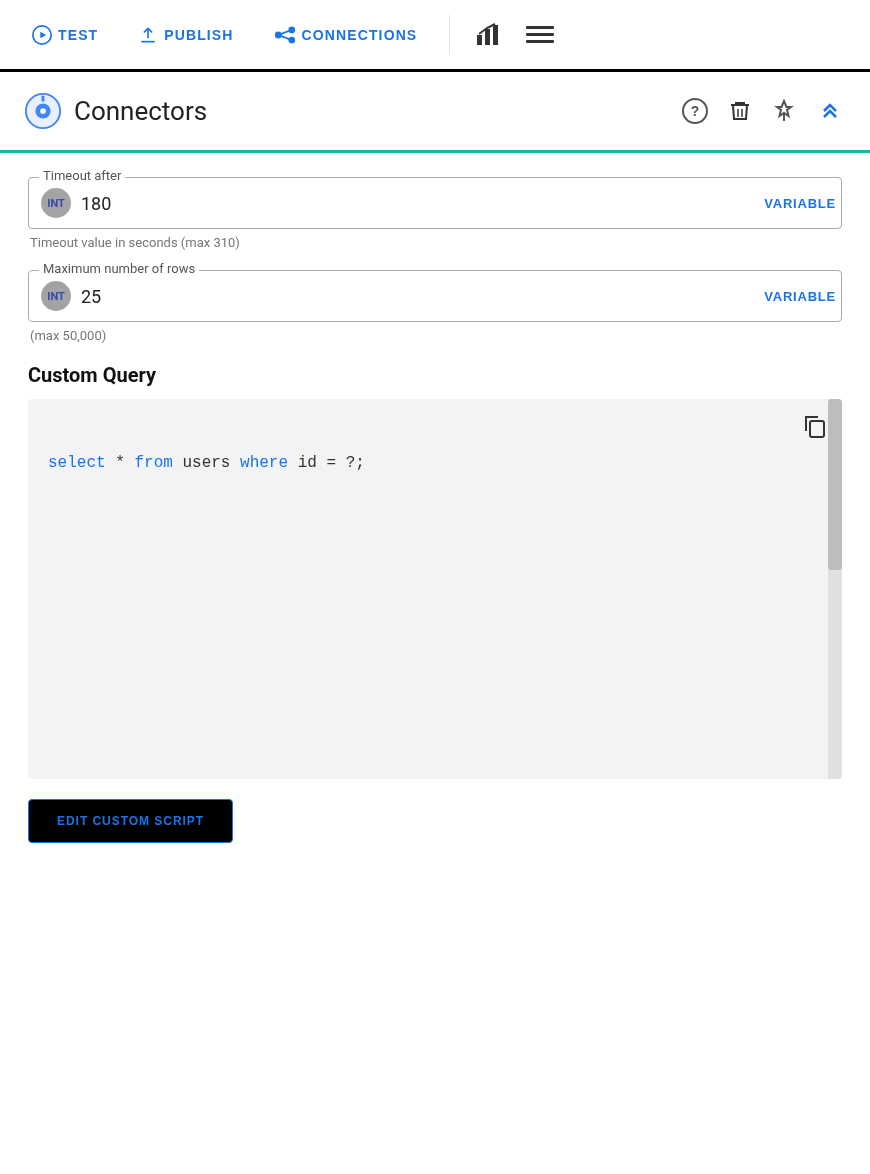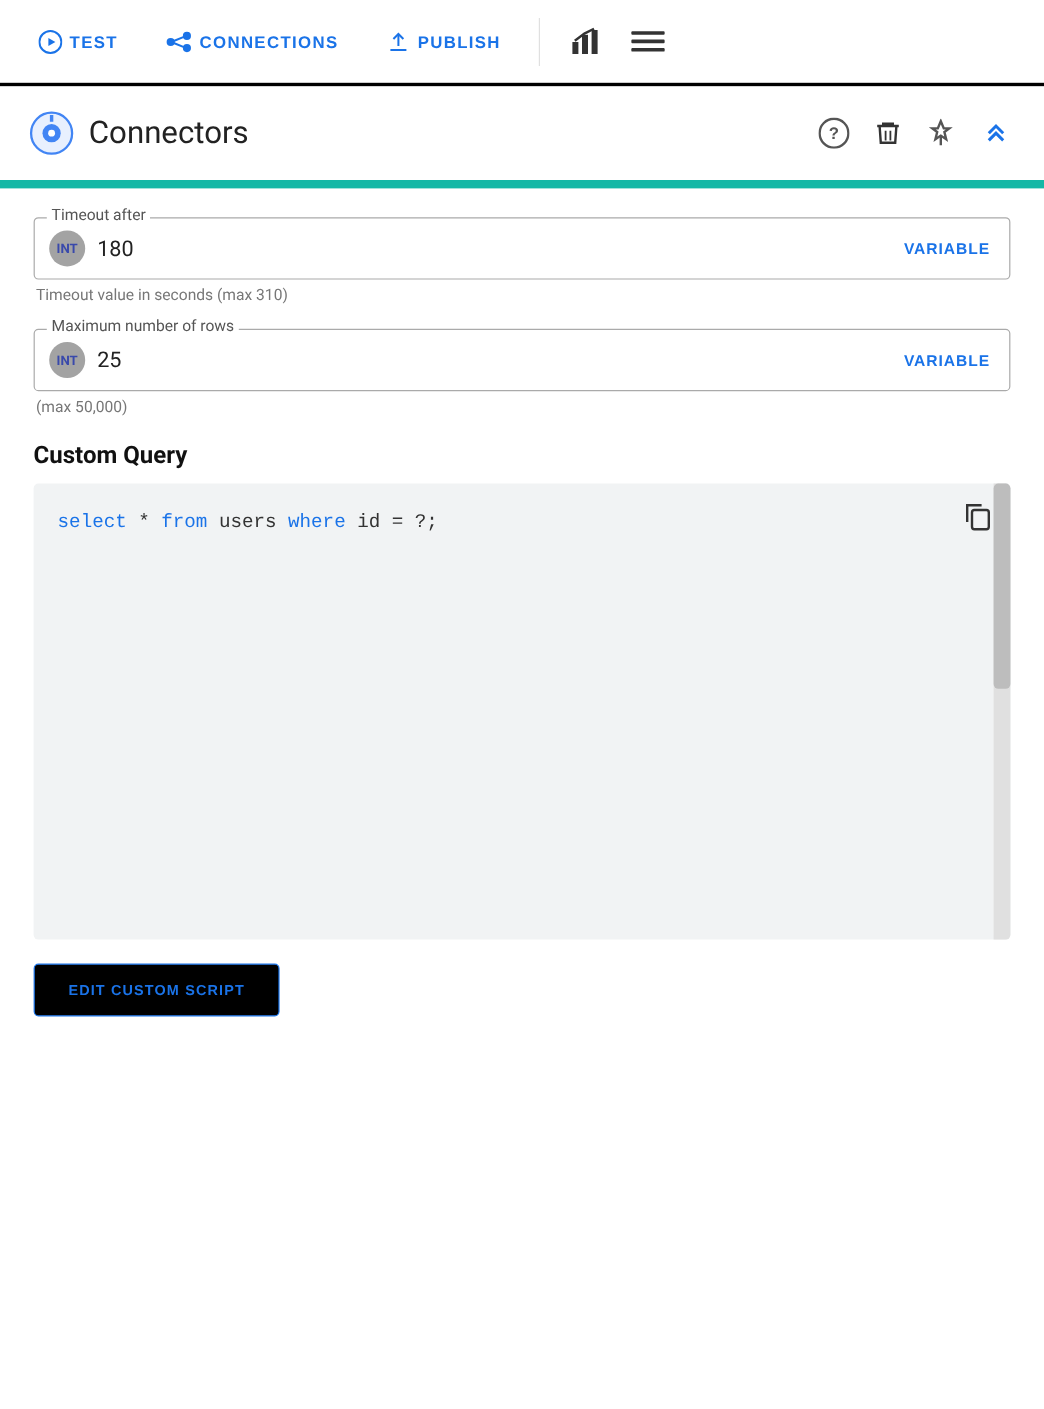--- a/index.html
+++ b/index.html
@@ -53,21 +53,21 @@
       border: none;
       cursor: pointer;
       color: #555;
     }
 
     
     .panel-header {
       display: flex;
       align-items: center;
       padding: 20px 24px;
-      border-bottom: 7px solid #14b8a6;
+      border-bottom: 3px solid #14b8a6;
       background: #fff;
     }
     .panel-header-left {
       display: flex;
       align-items: center;
       gap: 12px;
       flex: 1;
     }
     .connector-icon {
       width: 38px;
@@ -119,21 +119,21 @@
       cursor: pointer;
       font-size: 22px;
       color: #333;
     }
 
     
     .field-container {
       position: relative;
       border: 1.5px solid #aaa;
       border-radius: 4px;
-      padding: 10px 16px 10px 12px;
+      padding: 10px 5px 10px 12px;
       margin-bottom: 6px;
       background: #fff;
       display: flex;
       align-items: center;
       justify-content: space-between;
     }
     .field-label {
       position: absolute;
       top: -10px;
       left: 10px;
@@ -193,20 +193,21 @@
       position: relative;
       background: #f1f3f4;
       border-radius: 4px;
       padding: 20px 20px 20px 20px;
       min-height: 380px;
     }
     .code-line {
       font-family: 'Courier New', Courier, monospace;
       font-size: 16px;
       line-height: 1.6;
+      margin-top: 32px;
     }
     .kw-select { color: #1a73e8; }
     .kw-from { color: #1a73e8; }
     .kw-where { color: #1a73e8; }
     .code-plain { color: #333; }
     .copy-btn {
       position: absolute;
       top: 14px;
       right: 14px;
       background: none;
@@ -269,39 +270,39 @@
     <span class="icon svg-icon">
       <svg width="20" height="20" viewBox="0 0 24 24" fill="#1a73e8">
           <circle cx="12" cy="12" r="11" stroke="#1a73e8" stroke-width="2" fill="none"></circle>
           <polygon points="10,8 17,12 10,16" fill="#1a73e8"></polygon>
         </svg>
     </span>
     <span>TEST</span>
   </button>
   <button class="nav-btn">
     <span class="icon svg-icon">
-      <svg width="22" height="20" viewBox="0 0 26 22" fill="none" stroke="#1a73e8" stroke-width="2">
-        <circle cx="5" cy="11" r="3" fill="#1a73e8"></circle>
-        <circle cx="21" cy="5" r="3" fill="#1a73e8"></circle>
-        <circle cx="21" cy="17" r="3" fill="#1a73e8"></circle>
-        <line x1="8" y1="10" x2="18" y2="6"></line>
-        <line x1="8" y1="12" x2="18" y2="16"></line>
-      </svg>
-    </span>
-    <span>CONNECTIONS</span>
-  </button>
-  <button class="nav-btn">
-    <span class="icon svg-icon">
       <svg width="20" height="20" viewBox="0 0 24 24" fill="none" stroke="#1a73e8" stroke-width="2">
           <line x1="12" y1="16" x2="12" y2="4"></line>
           <polyline points="17,9 12,4 7,9"></polyline>
           <line x1="4" y1="20" x2="20" y2="20"></line>
         </svg>
     </span>
     <span>PUBLISH</span>
+  </button>
+  <button class="nav-btn">
+    <span class="icon svg-icon">
+      <svg width="22" height="20" viewBox="0 0 26 22" fill="none" stroke="#1a73e8" stroke-width="2">
+        <circle cx="5" cy="11" r="3" fill="#1a73e8"></circle>
+        <circle cx="21" cy="5" r="3" fill="#1a73e8"></circle>
+        <circle cx="21" cy="17" r="3" fill="#1a73e8"></circle>
+        <line x1="8" y1="10" x2="18" y2="6"></line>
+        <line x1="8" y1="12" x2="18" y2="16"></line>
+      </svg>
+    </span>
+    <span>CONNECTIONS</span>
   </button>
   <div class="nav-divider"></div>
   <button class="nav-icon-btn">
     <svg width="28" height="28" viewBox="0 0 28 28" fill="none">
       <rect x="3" y="14" width="5" height="10" fill="#333"></rect>
       <rect x="11" y="8" width="5" height="16" fill="#333"></rect>
       <rect x="19" y="4" width="5" height="20" fill="#333"></rect>
       <polyline points="5,13 13,7 21,3" stroke="#333" stroke-width="2" fill="none"></polyline>
     </svg>
   </button>

